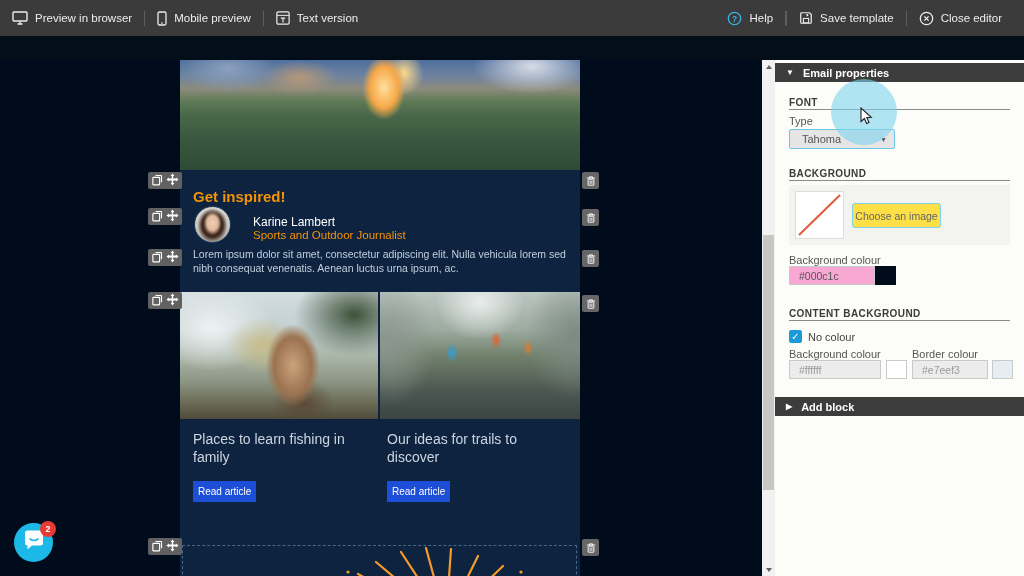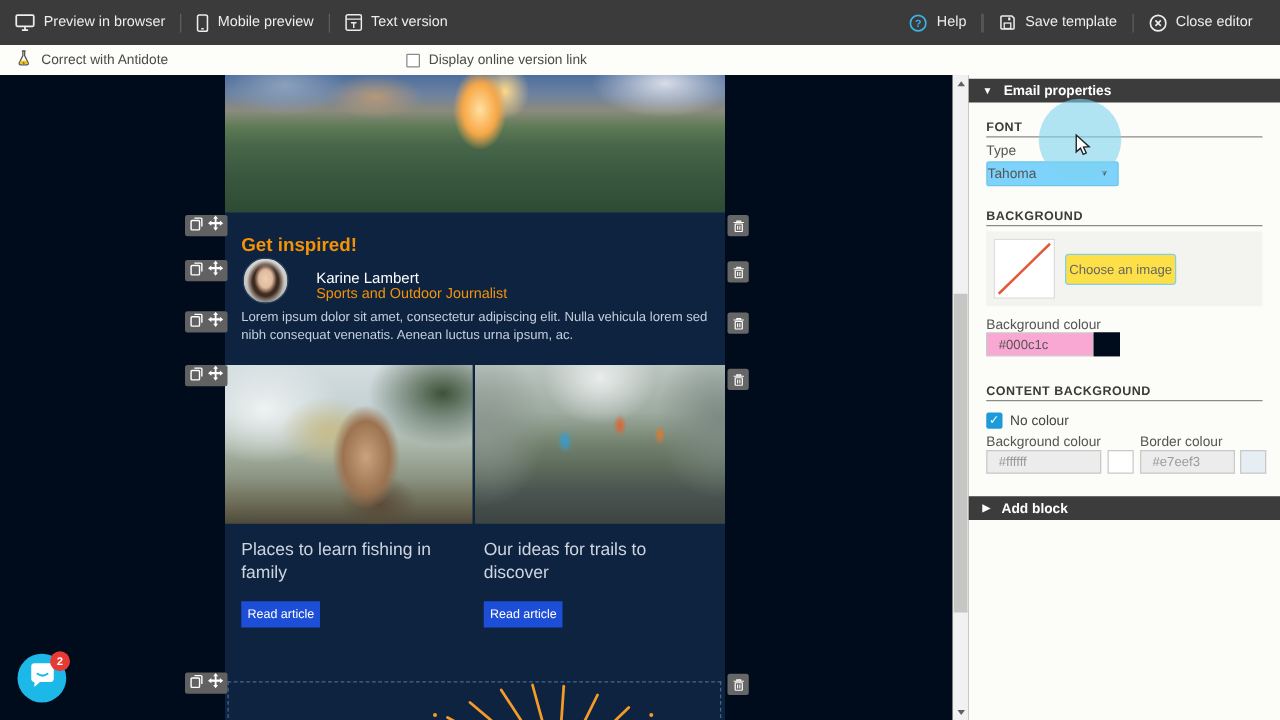--- a/index.html
+++ b/index.html
@@ -99,22 +99,22 @@
 
   
   .sidebar { position:absolute; left:775px; top:60px; width:249px; height:516px; background:#fcfcf8; }
   .sb-header { position:absolute; left:0; top:3px; width:249px; height:19px; background:#3c3c3c; color:#fff;
                display:flex; align-items:center; gap:9px; padding-left:11px; font-size:11px; font-weight:bold; cursor:pointer; }
   .sb-tri { font-size:8px; color:#fff; }
   .sb-section-title { position:absolute; left:14px; font-size:10px; font-weight:bold; color:#3a3a3a; letter-spacing:0.4px; }
   .sb-rule { position:absolute; left:14px; width:221px; height:0; border-top:1px solid #8a8a8a; }
   .sb-label { position:absolute; font-size:11px; color:#555; }
 
-  .sb-select { position:absolute; left:14px; top:69px; width:106px; height:20px; background:#7dd3fc; border:1px solid #6cc7e6;
-               border-radius:2px; display:flex; align-items:center; font-size:11px; color:#555; padding-left:0; cursor:pointer; }
+  .sb-select { position:absolute; left:14px; top:69px; width:106px; height:20px; background:#e5e5e5; border:1px solid #6cc7e6;
+               border-radius:2px; display:flex; align-items:center; font-size:11px; color:#555; padding-left:12px; cursor:pointer; }
   .sb-select .chev { position:absolute; right:7px; font-size:7px; color:#555; }
 
   .bg-panel { position:absolute; left:14px; top:125px; width:221px; height:60px; background:#f3f3f0; }
   .img-placeholder { position:absolute; left:6px; top:6px; width:49px; height:48px; background:#fff; border:1px solid #ddd; }
   .choose-btn { position:absolute; left:63px; top:18px; width:89px; height:25px; background:#fde047; border:1px solid #7fd0ea;
                 border-radius:3px; font-size:10.5px; color:#666; display:flex; align-items:center; justify-content:center; cursor:pointer; }
 
   .sb-input { position:absolute; height:19px; background:#f9a8d4; border:1px solid #c9c9c9; font-size:10.5px; color:#555;
               font-family:"Liberation Sans", sans-serif; padding-left:9px; }
   .sb-input:disabled { color:#999; background:#ececec; }
@@ -203,34 +203,20 @@
             <svg width="15" height="15" viewBox="0 0 16 16">
               <circle cx="8" cy="8" r="6.6" fill="none" stroke="#ededed" stroke-width="1.4"></circle>
               <path d="M5.7 5.7 l4.6 4.6 M10.3 5.7 l-4.6 4.6" stroke="#ededed" stroke-width="1.4"></path>
             </svg>
           </span>
         <span>Close editor</span>
       </div>
     </div>
   </div>
 
-  <div class="subbar">
-    <div class="antidote-btn">
-      <span><svg width="14" height="15" viewBox="0 0 16 16">
-            <path d="M6.3 1.5 h3.4 M7.2 1.5 v4.2 L3.9 12.4 a1.2 1.2 0 0 0 1.1 1.7 h6 a1.2 1.2 0 0 0 1.1-1.7 L8.8 5.7 V1.5" fill="none" stroke="#555" stroke-width="1.2"></path>
-            <path d="M5.4 10.3 h5.2 l1 2.4 a0.5 0.5 0 0 1-0.5 0.7 H4.9 a0.5 0.5 0 0 1-0.5-0.7 Z" fill="#f3c212"></path>
-            <path d="M8 11.2 l0.9 1.6 h-1.8 Z" fill="#3a3a3a"></path>
-          </svg></span>
-      <span>Correct with Antidote</span>
-    </div>
-    <label class="online-chk">
-      <span class="chk-box"></span>
-      <span>Display online version link</span>
-    </label>
-  </div>
 
   <div class="canvas">
     <div class="email-col">
 
       <div class="img-campfire"></div>
 
       <div class="email-heading">Get inspired!</div>
 
       <div class="avatar"></div>
       <div class="author-name">Karine Lambert</div>

